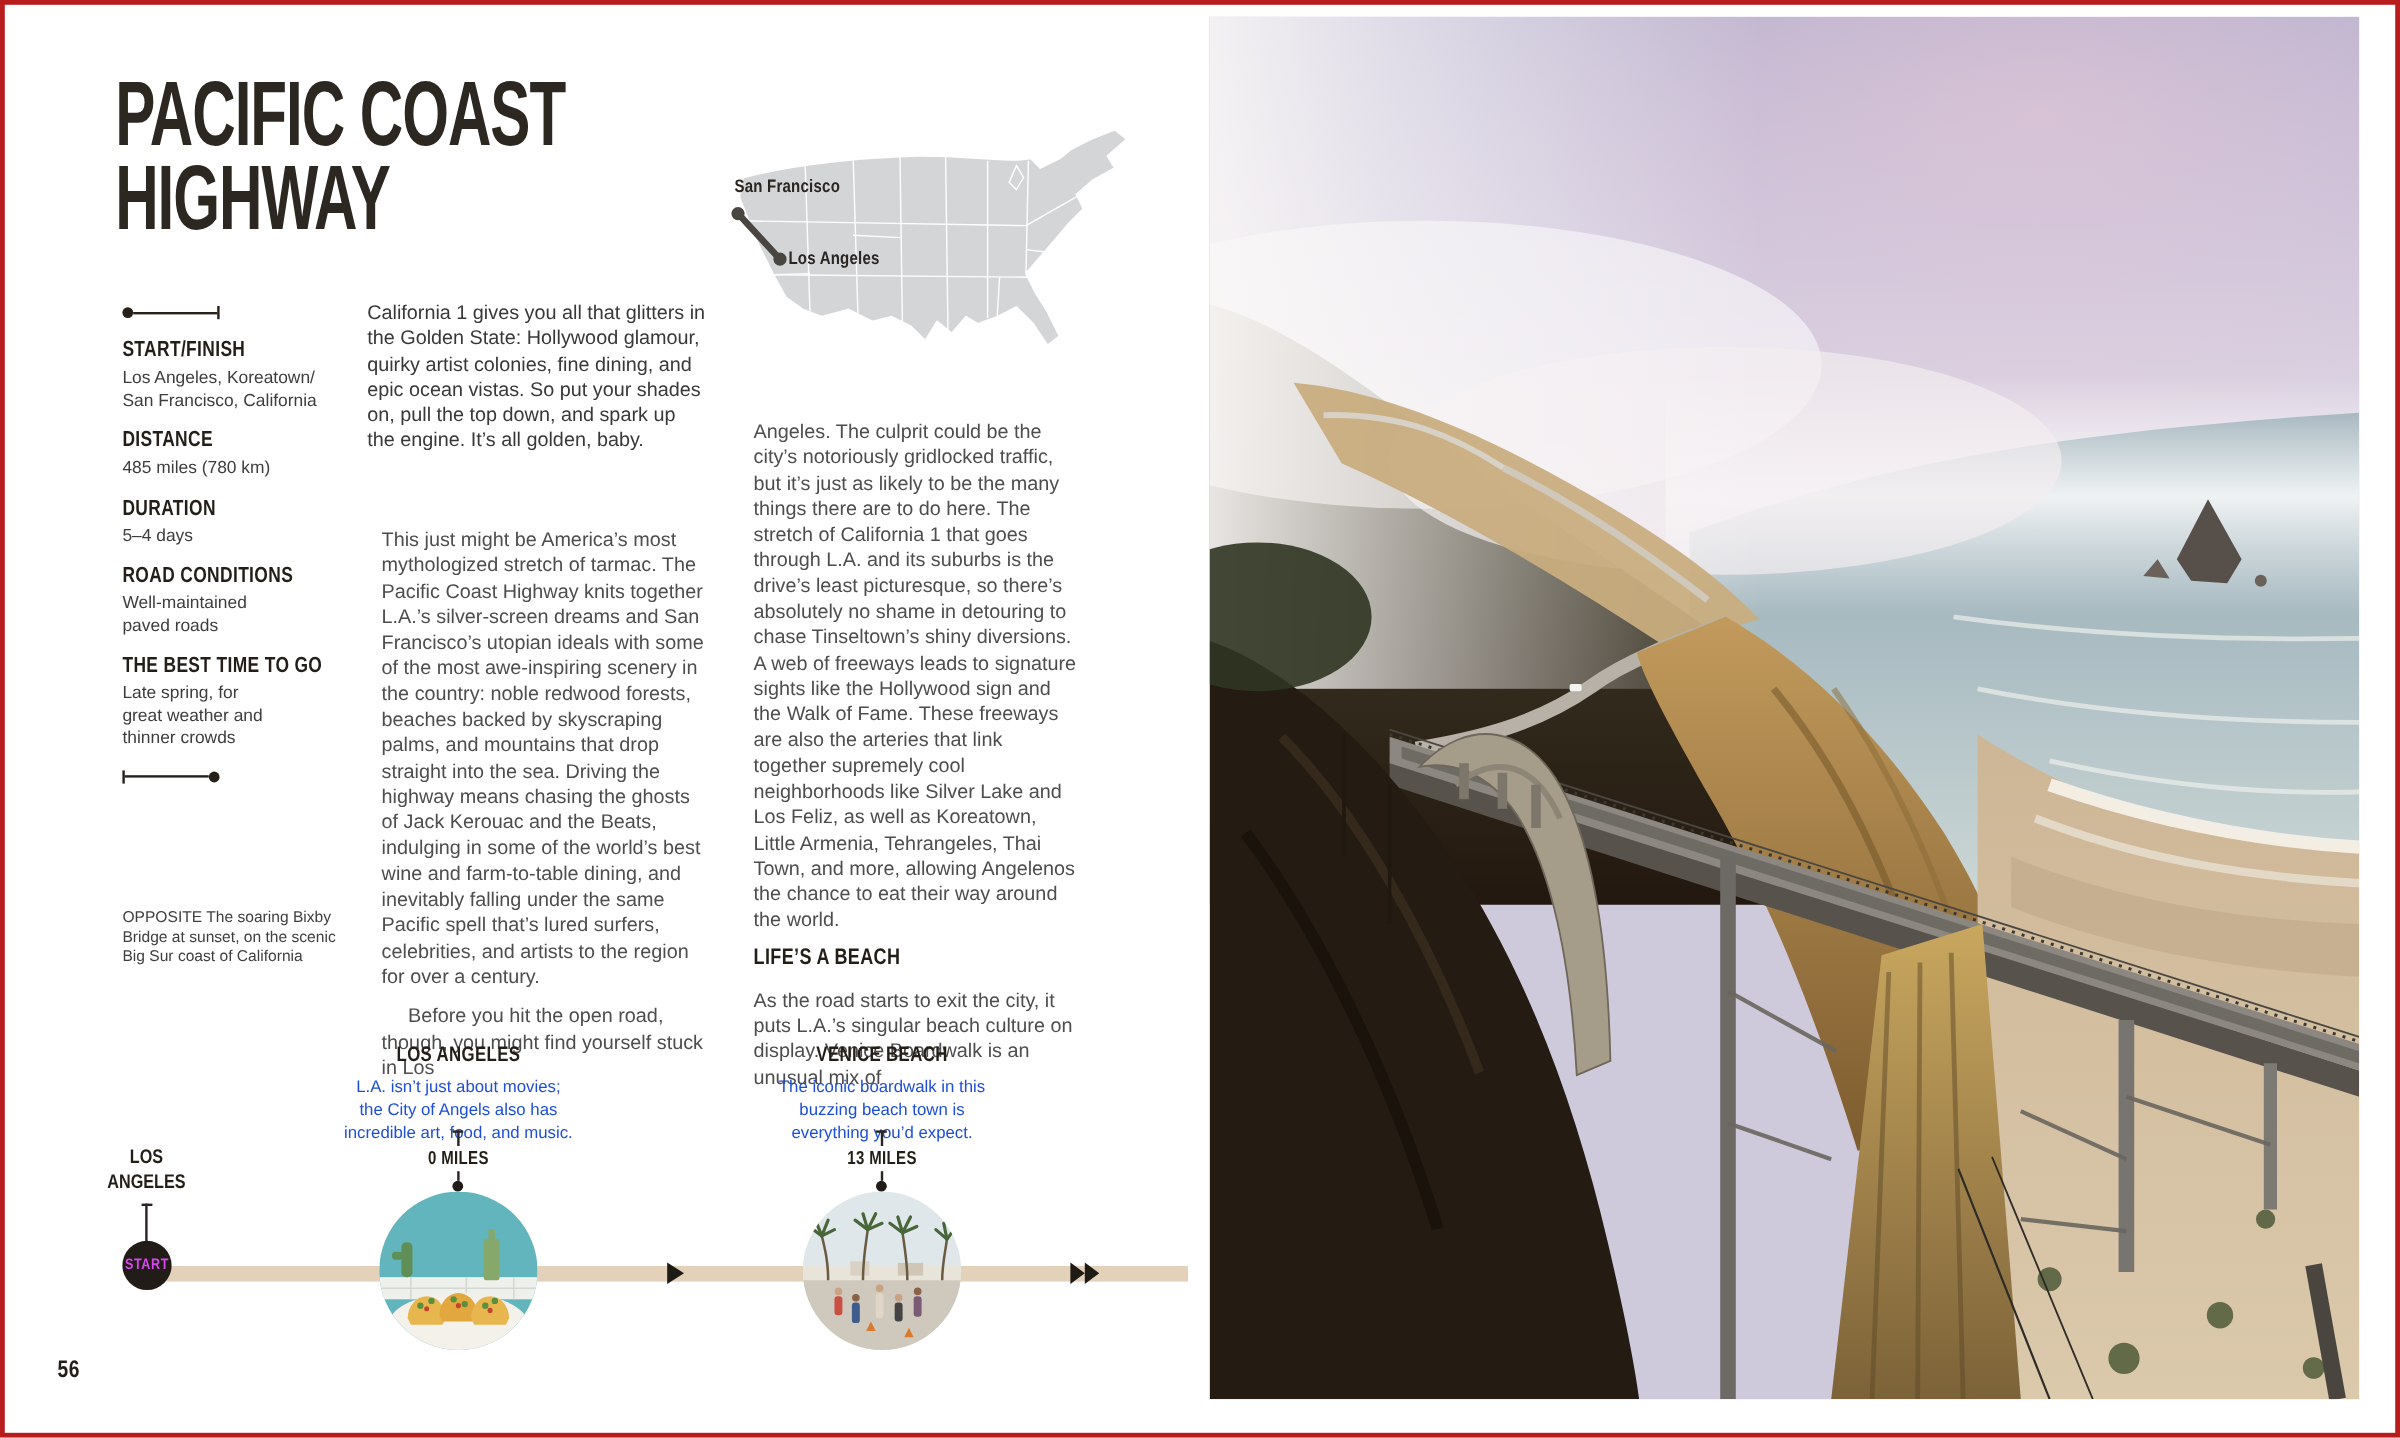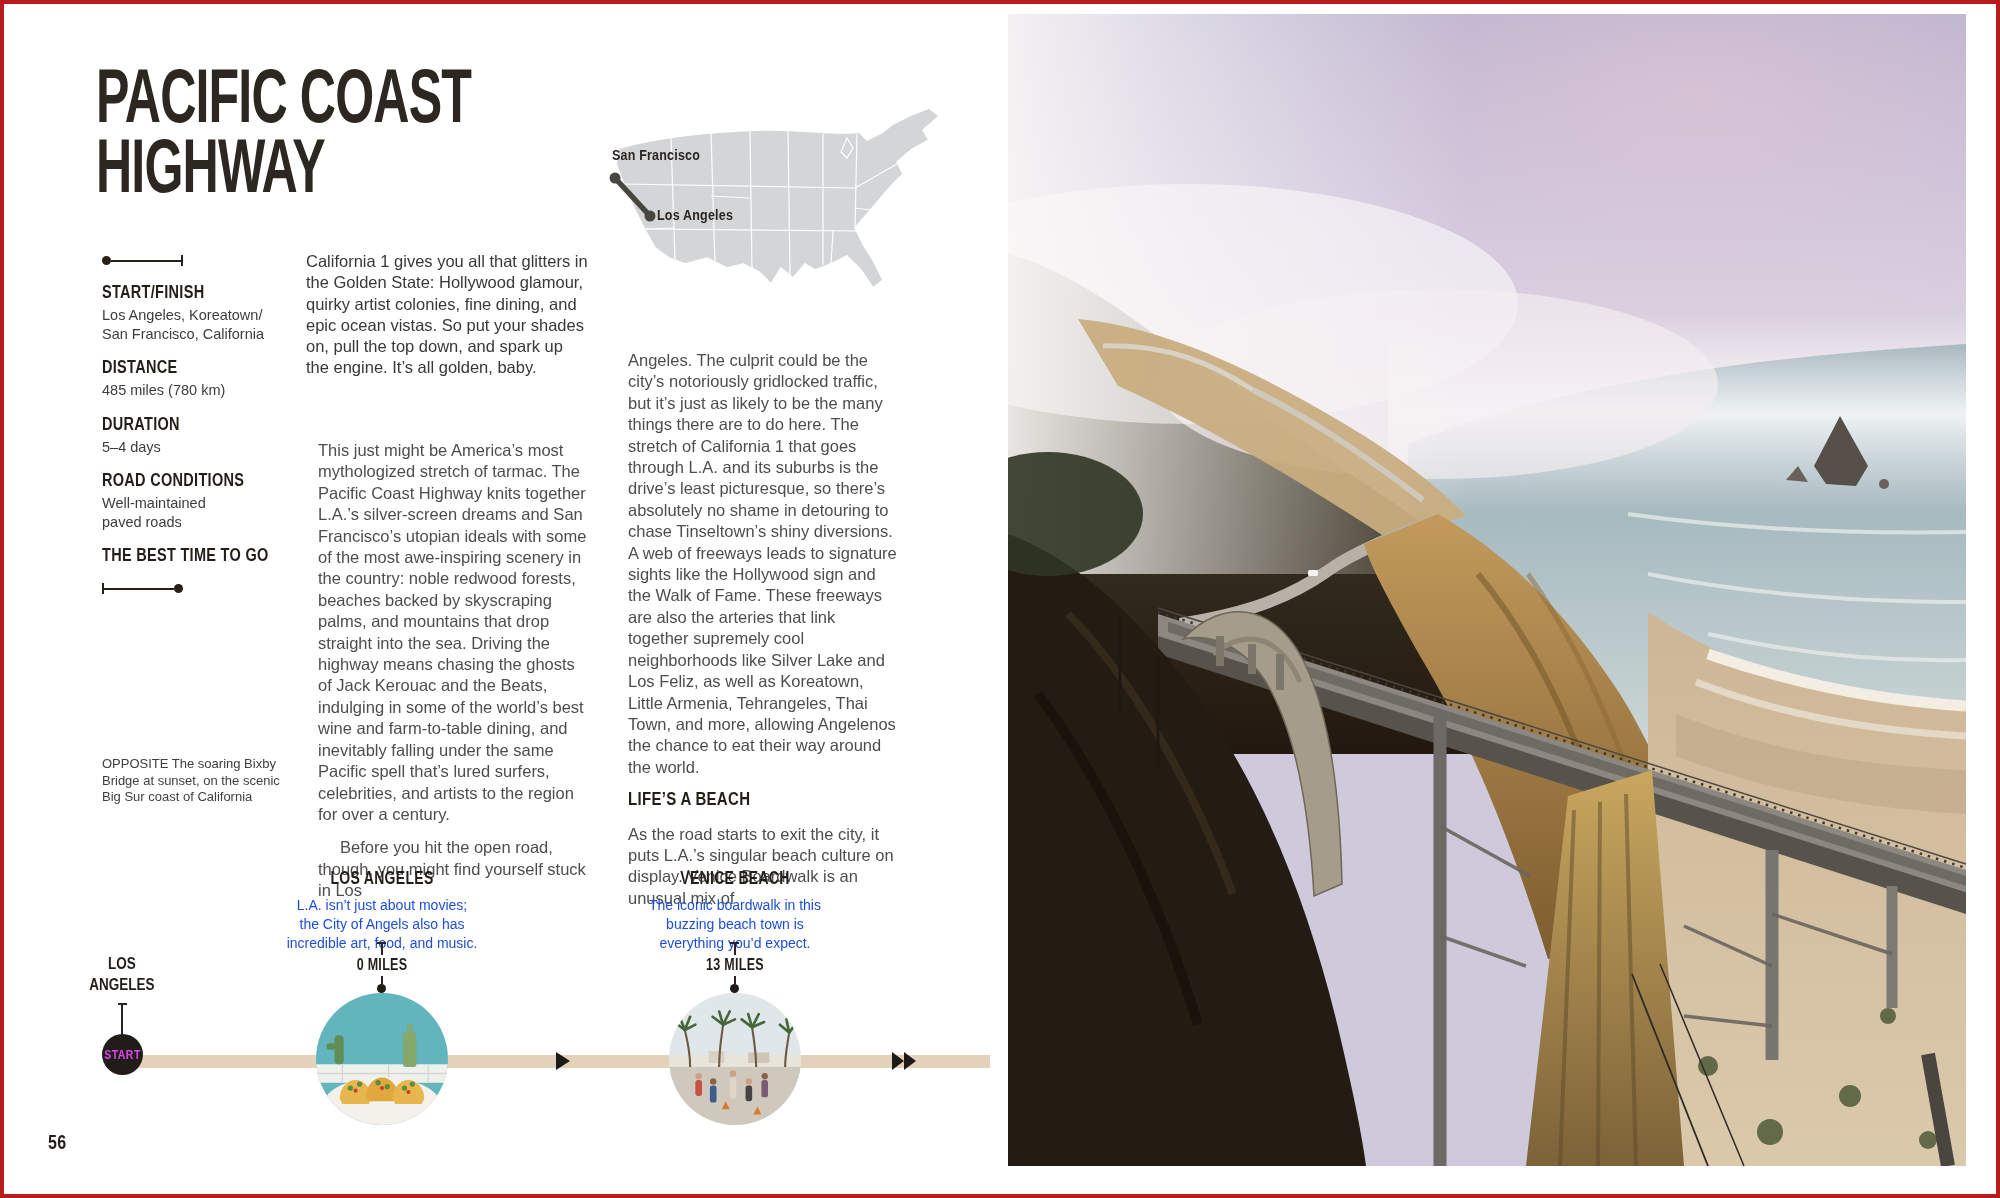--- a/index.html
+++ b/index.html
@@ -91,20 +91,23 @@
       <span class="cond info-label">DURATION</span>
       <div class="info-value">5–4 days</div>
     </div>
     <div class="info-item">
       <span class="cond info-label">ROAD CONDITIONS</span>
       <div class="info-value">Well-maintained
 paved roads</div>
     </div>
     <div class="info-item">
       <span class="cond info-label">THE BEST TIME TO GO</span>
+      <div class="info-value">Late spring, for
+great weather and
+thinner crowds</div>
     </div>
 
     <div class="rule rule2">
       <span class="tick"></span>
       <span class="bar"></span>
       <span class="dot"></span>
     </div>
   </div>
 
   <div class="abs caption">OPPOSITE The soaring Bixby Bridge at sunset, on the scenic Big Sur coast of California</div>

